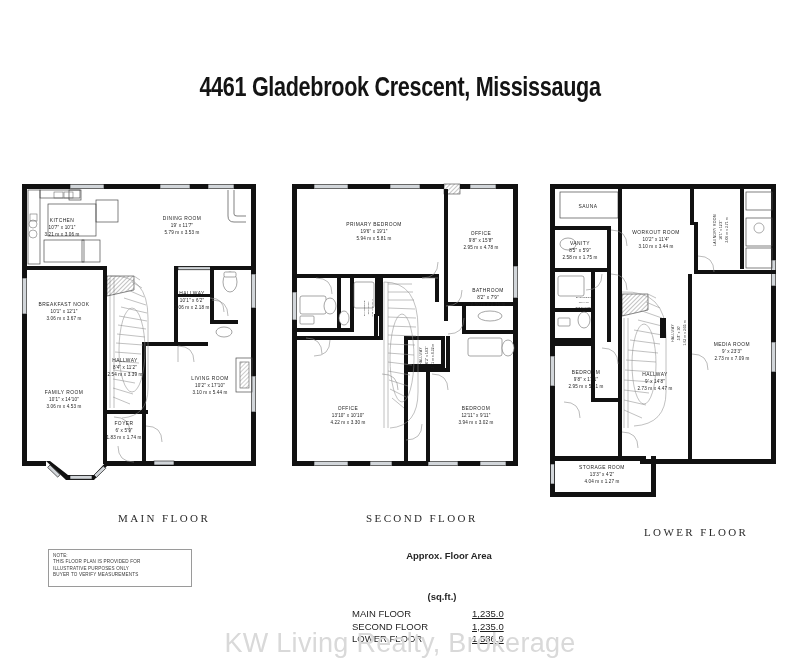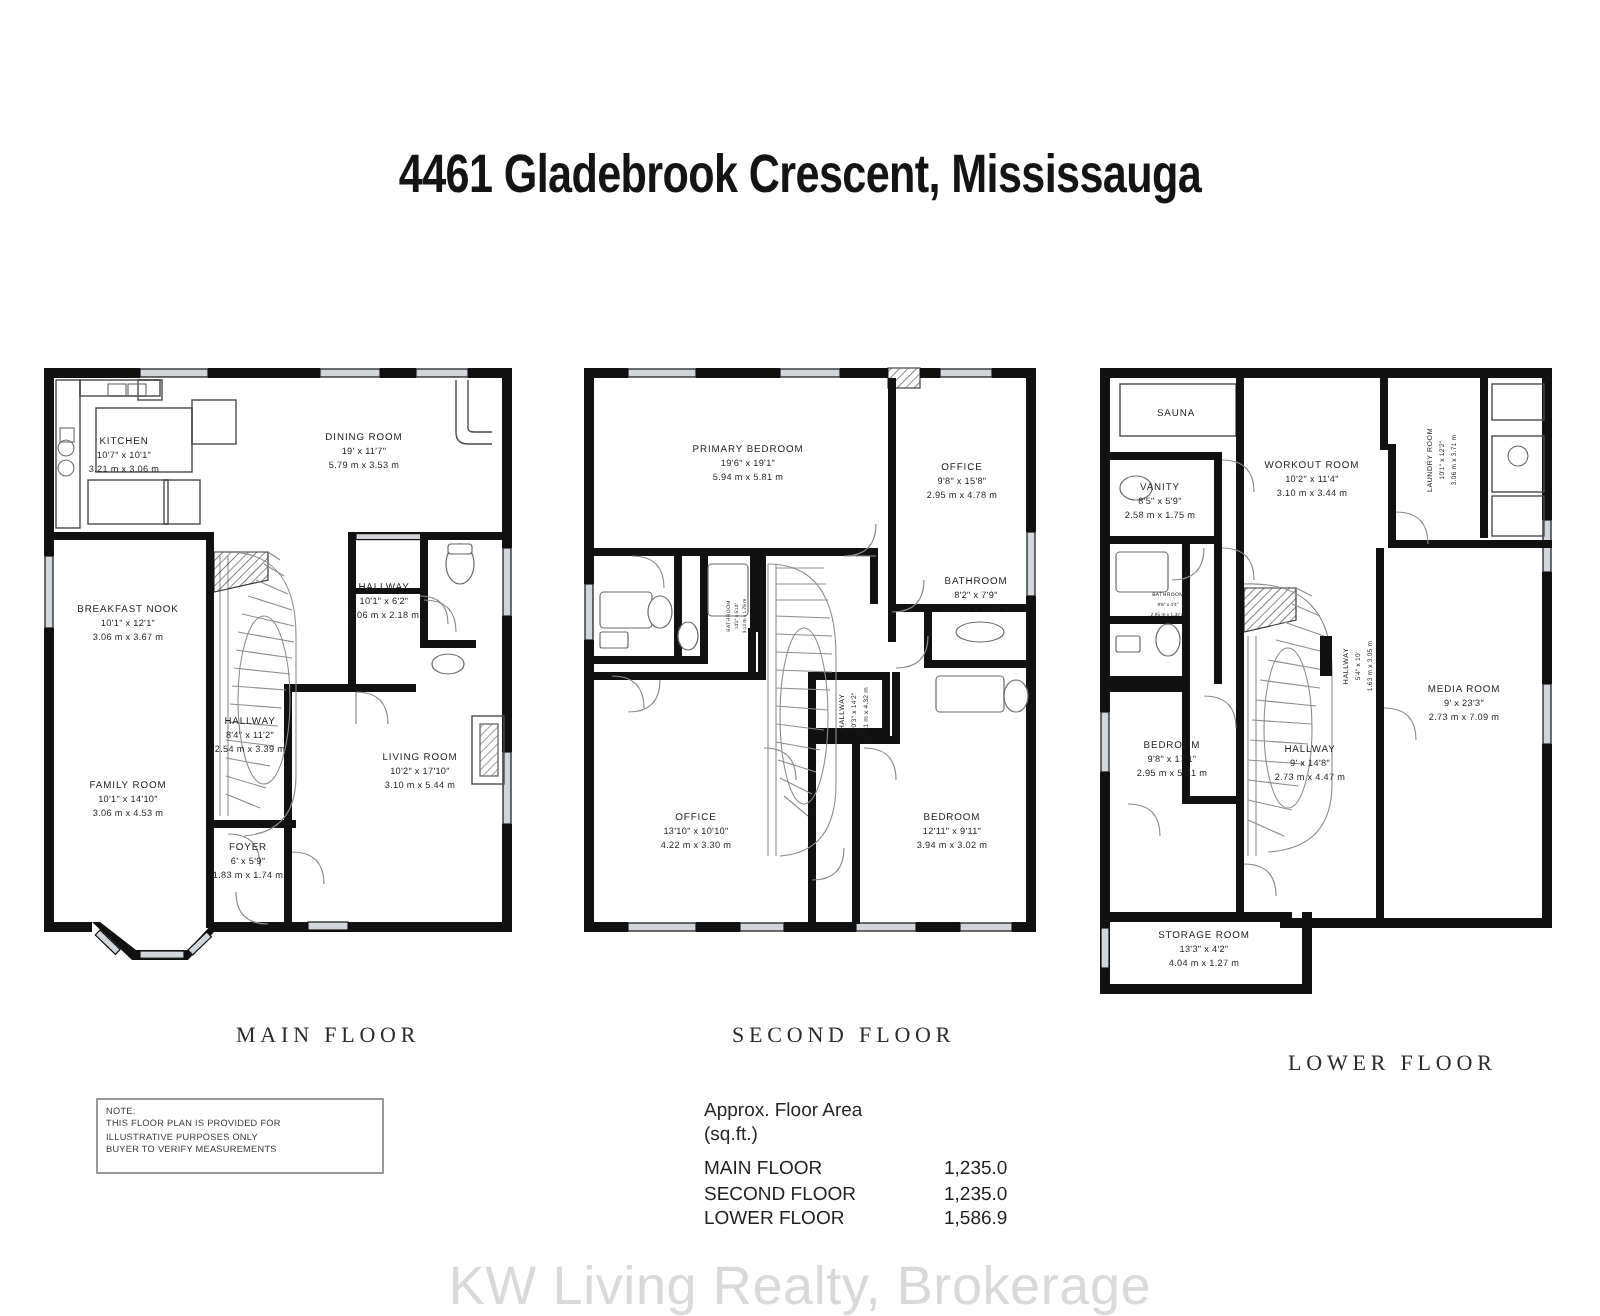--- a/index.html
+++ b/index.html
@@ -58,36 +58,37 @@
     font-size:4.6px;
     line-height:6.4px;
     color:#3a3a3a;
     letter-spacing:0.15px;
     white-space:nowrap;
   }
 
   
   #area-block{position:absolute;left:352px;top:550px;width:230px;}
   #area-block .area-head{
-    text-align:left;
+    text-align:center;
     padding-right:36px;
     font-size:9.5px;
     color:#262626;
     line-height:11.5px;
-  }
-  #area-block .area-head .l2{padding-right:14px;}
+    font-weight:bold;
+  }
+  #area-block .area-head .l2{padding-right:14px;margin-top:29px;}
   #area-block table{
     border-collapse:collapse;
     margin-top:6px;
     font-size:9.5px;
     color:#1f1f1f;
   }
   #area-block td{padding:0 0 1px 0;line-height:11.6px;white-space:nowrap;}
   #area-block td.lbl{width:120px;}
-  #area-block td.val{text-align:left;}
+  #area-block td.val{text-align:left;text-decoration:underline;}
 
   
   #watermark{
     position:absolute;left:0;top:628px;width:800px;
     text-align:center;
     font-size:27px;
     font-weight:normal;
     color:#d9d9d9;
     letter-spacing:0.3px;
     white-space:nowrap;

